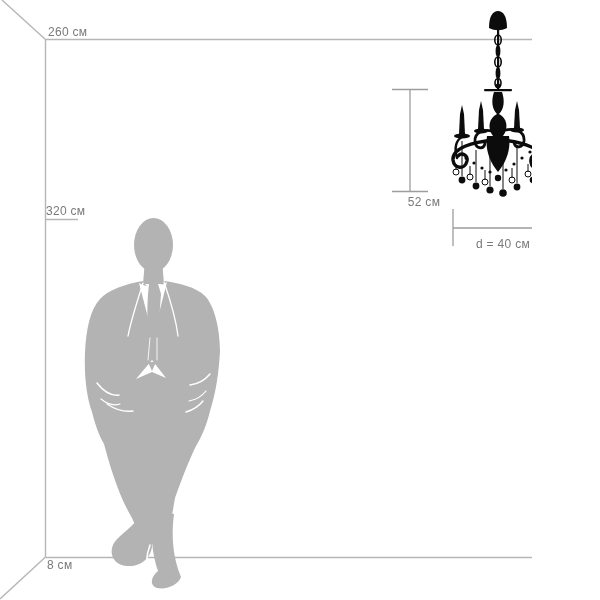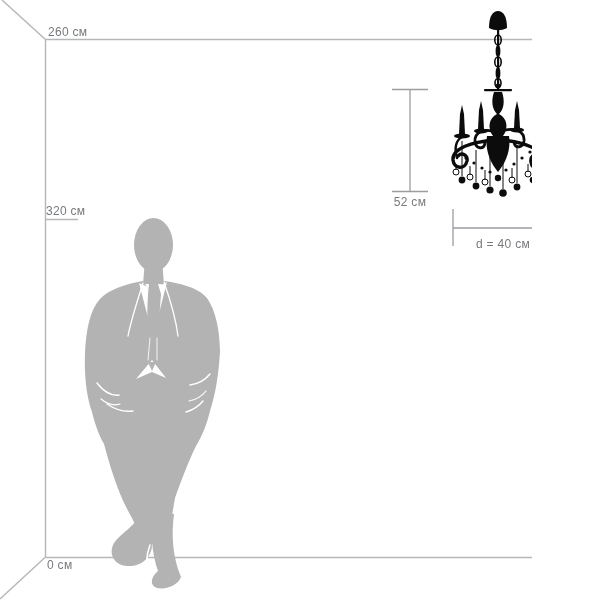--- a/index.html
+++ b/index.html
@@ -16,21 +16,21 @@
     font-size:12px;
     line-height:13px;
     color:var(--label-text,#77797c);
     letter-spacing:.3px;
     white-space:nowrap;
   }
   .lbl.centered{text-align:center;}
   #ceiling-label{left:48px;top:26px;}
   #person-label{left:46px;top:205px;}
   #floor-label{left:47px;top:559px;}
-  #product-height-label{left:386px;top:196px;width:48px;}
+  #product-height-label{left:400px;top:196px;width:48px;}
   #product-diameter-label{left:453px;top:238px;width:100px;}
 </style>
 </head>
 <body>
 
 <div class="stage">
 
   <svg width="600" height="600" viewBox="0 0 600 600">
 
     <g stroke="var(--room-line,#b4b6b8)" stroke-width="1.4" fill="none">
@@ -172,17 +172,17 @@
     </g>
     <g stroke="var(--dimension-line,#9b9da0)" stroke-width="1.3" fill="none">
       <line x1="453" y1="228" x2="553" y2="228"></line>
       <line x1="453" y1="209" x2="453" y2="246"></line>
       <line x1="553" y1="209" x2="553" y2="246"></line>
     </g>
   </svg>
 
   <div class="lbl" id="ceiling-label">260 см</div>
   <div class="lbl" id="person-label">320 см</div>
-  <div class="lbl" id="floor-label">0 см</div>
+  <div class="lbl" id="floor-label">8 см</div>
   <div class="lbl centered" id="product-height-label">52 см</div>
   <div class="lbl centered" id="product-diameter-label">d = 40 см</div>
 
 </div>
 
 </body></html>

